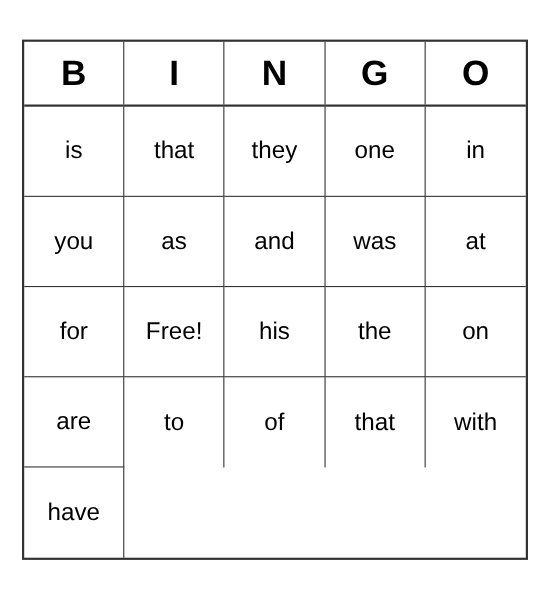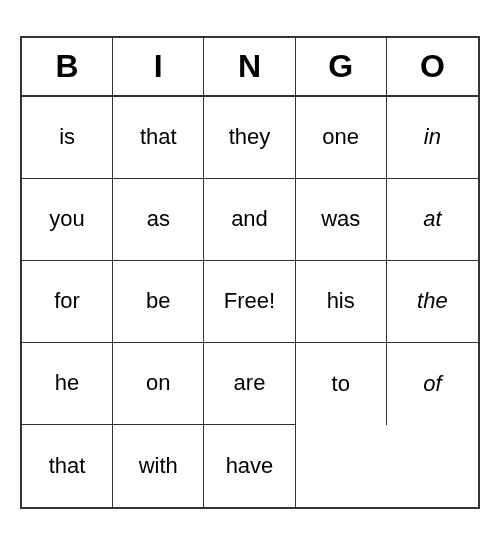--- a/index.html
+++ b/index.html
@@ -54,21 +54,20 @@
       border-right: 1px solid #333;
       border-bottom: 1px solid #333;
       min-height: 82px;
       display: flex;
       align-items: center;
       justify-content: center;
     }
 
     .bingo-cell:nth-child(5n) {
       border-right: none;
-      font-style: italic;
     }
 
     .bingo-cell:nth-last-child(-n+5) {
       border-bottom: none;
     }
   </style>
 </head>
 <body>
 
 <div class="bingo-card">
@@ -84,25 +83,23 @@
       <div class="bingo-cell">that</div>
       <div class="bingo-cell">they</div>
       <div class="bingo-cell">one</div>
       <div class="bingo-cell">in</div>
       <div class="bingo-cell">you</div>
       <div class="bingo-cell">as</div>
       <div class="bingo-cell">and</div>
       <div class="bingo-cell">was</div>
       <div class="bingo-cell">at</div>
       <div class="bingo-cell">for</div>
-      <div class="bingo-cell">be</div>
       <div class="bingo-cell">Free!</div>
       <div class="bingo-cell">his</div>
       <div class="bingo-cell">the</div>
-      <div class="bingo-cell">he</div>
       <div class="bingo-cell">on</div>
       <div class="bingo-cell">are</div>
       <div class="bingo-cell">to</div>
       <div class="bingo-cell">of</div>
       <div class="bingo-cell">that</div>
       <div class="bingo-cell">with</div>
       <div class="bingo-cell">have</div>
     </div>
 </div>
 

